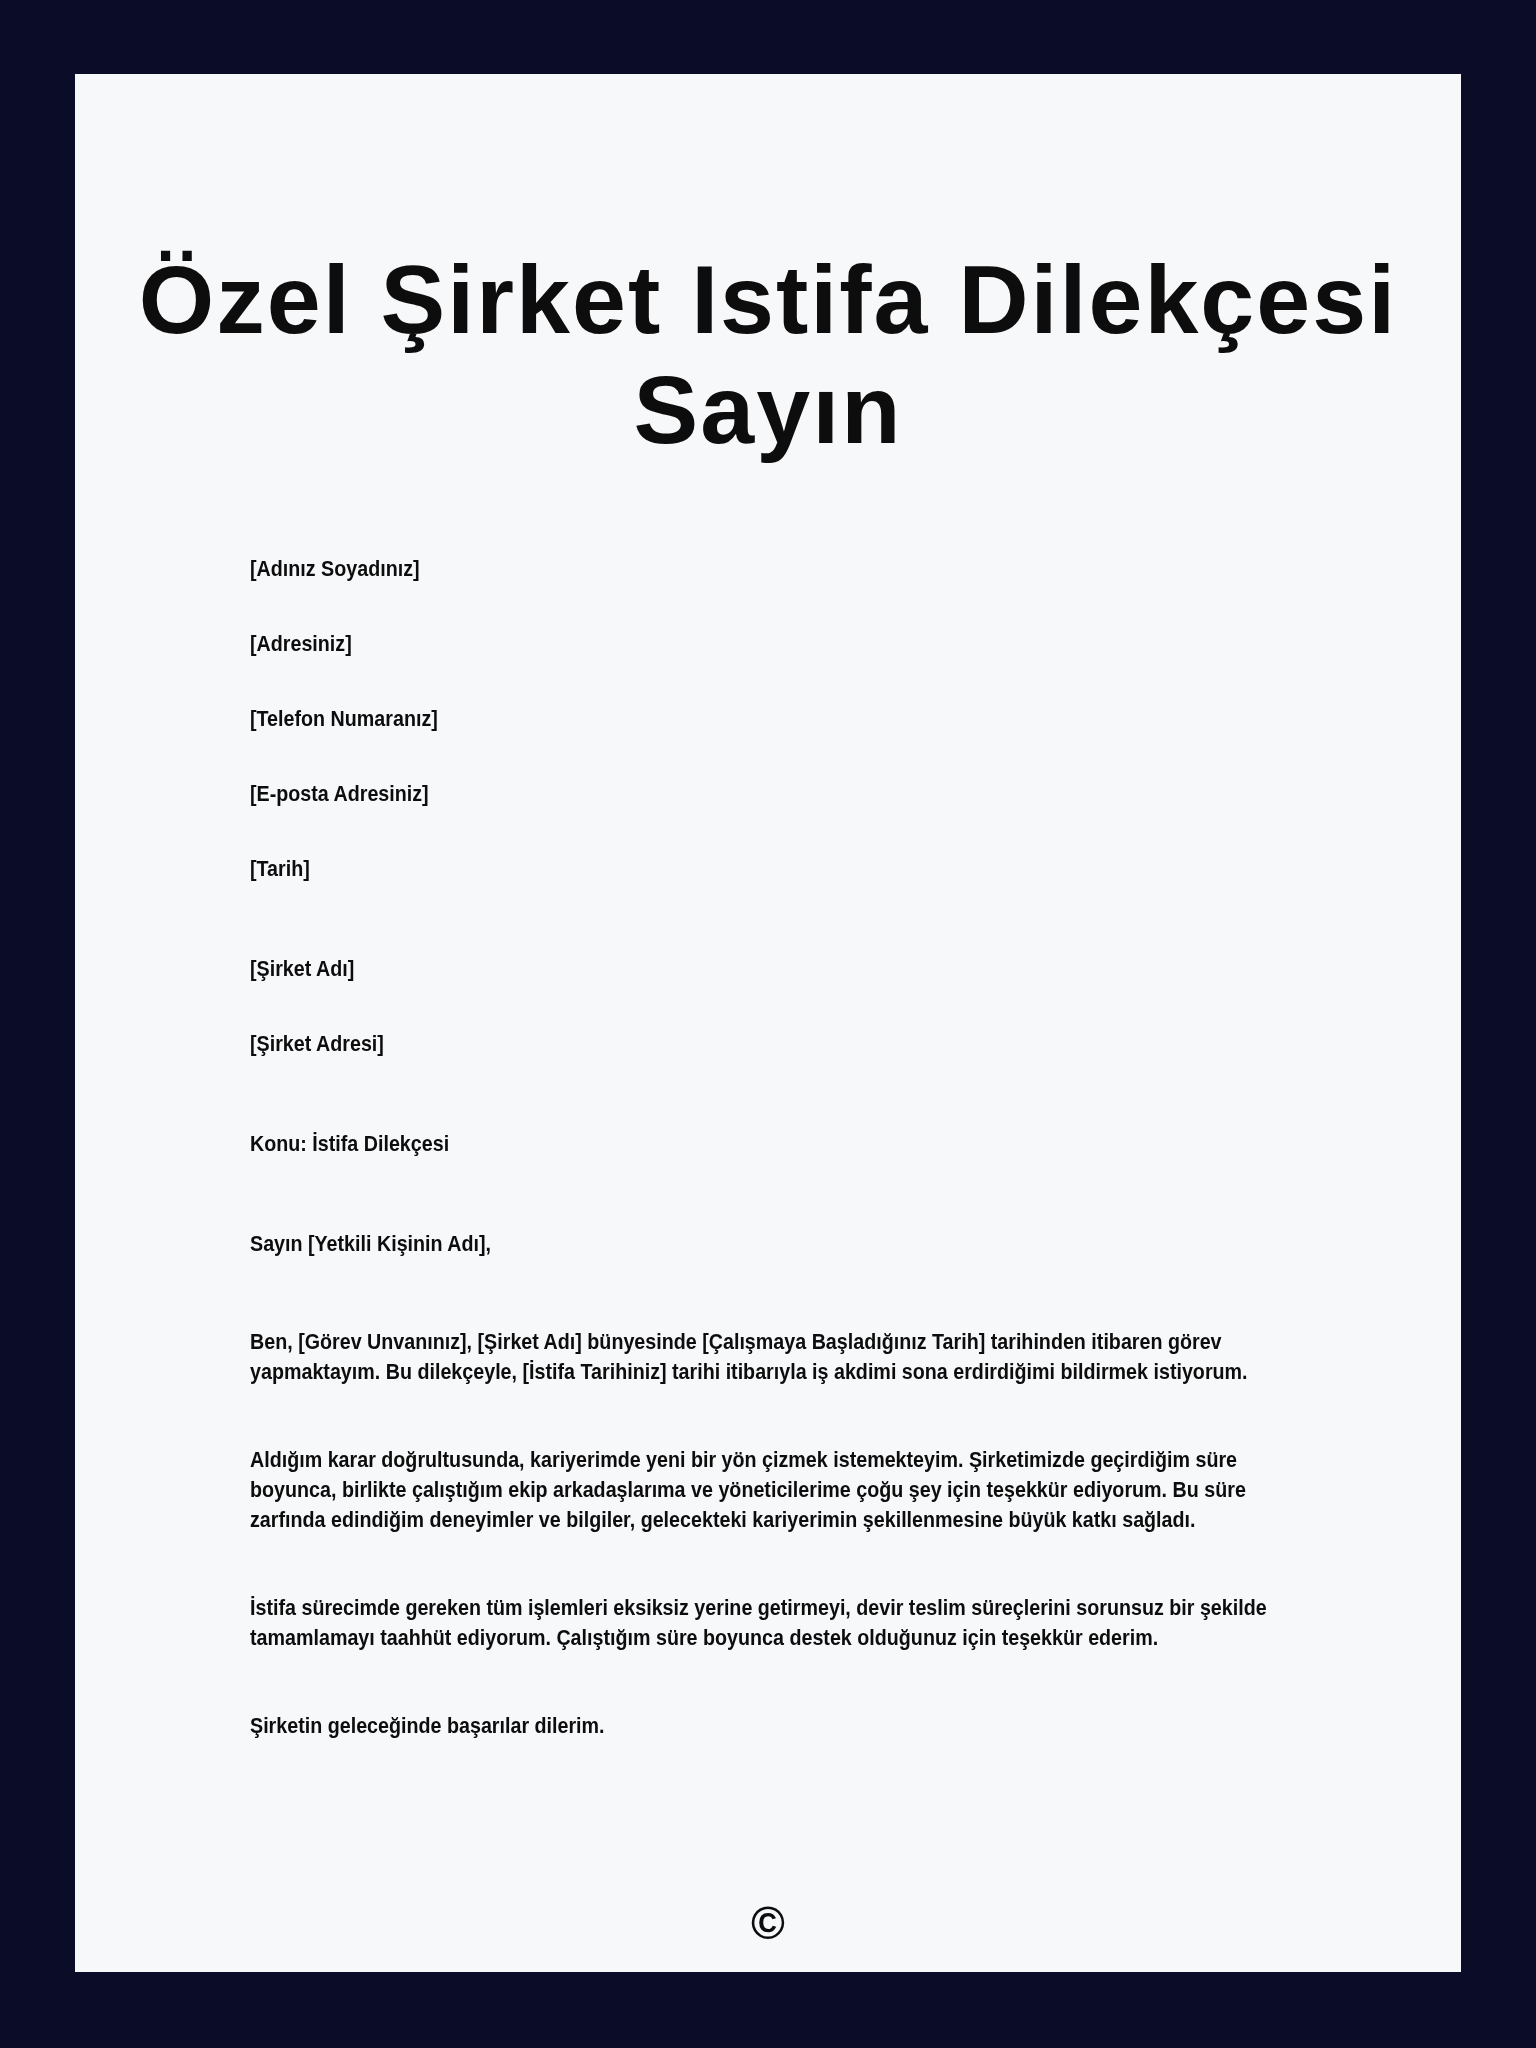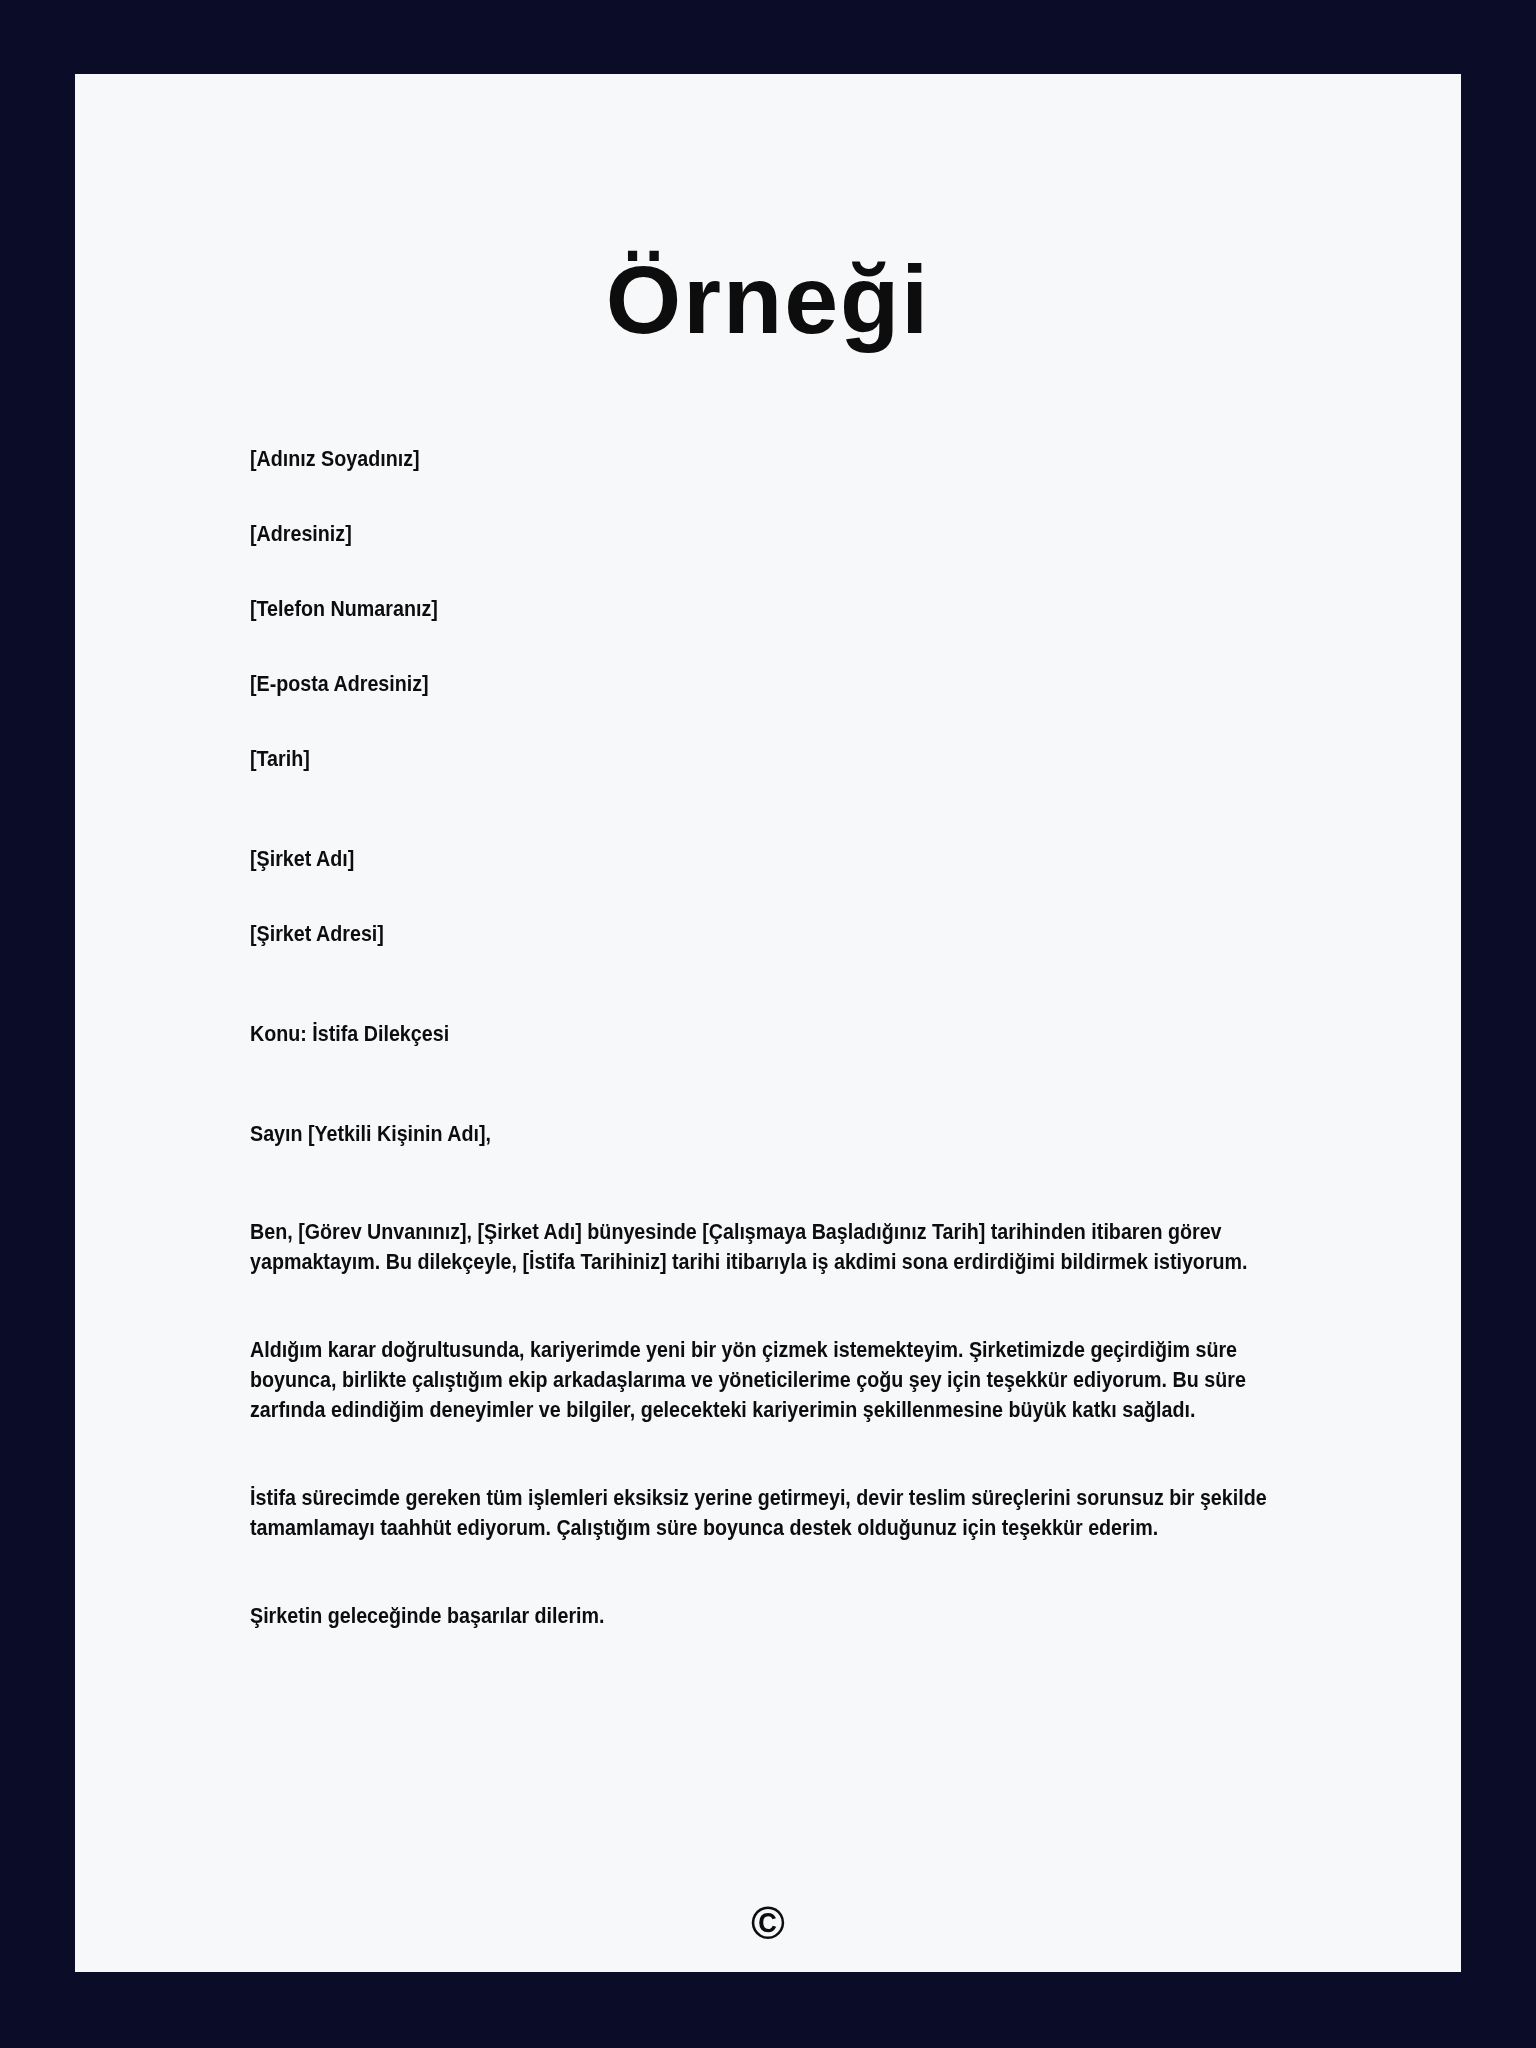--- a/index.html
+++ b/index.html
@@ -75,21 +75,22 @@
     color: #0d0d0d;
   }
 </style>
 </head>
 <body>
 
 <div class="page">
   <div class="card">
 
     <h1 class="doc-title">
-      <span class="tl">Örneği</span>
+      <span class="tl">Özel Şirket Istifa Dilekçesi</span>
+      <span class="tl">Sayın</span>
     </h1>
 
     <div class="content">
       <p>[Adınız Soyadınız]</p>
       <p>[Adresiniz]</p>
       <p>[Telefon Numaranız]</p>
       <p>[E-posta Adresiniz]</p>
       <p class="gap-after">[Tarih]</p>
 
       <p>[Şirket Adı]</p>

